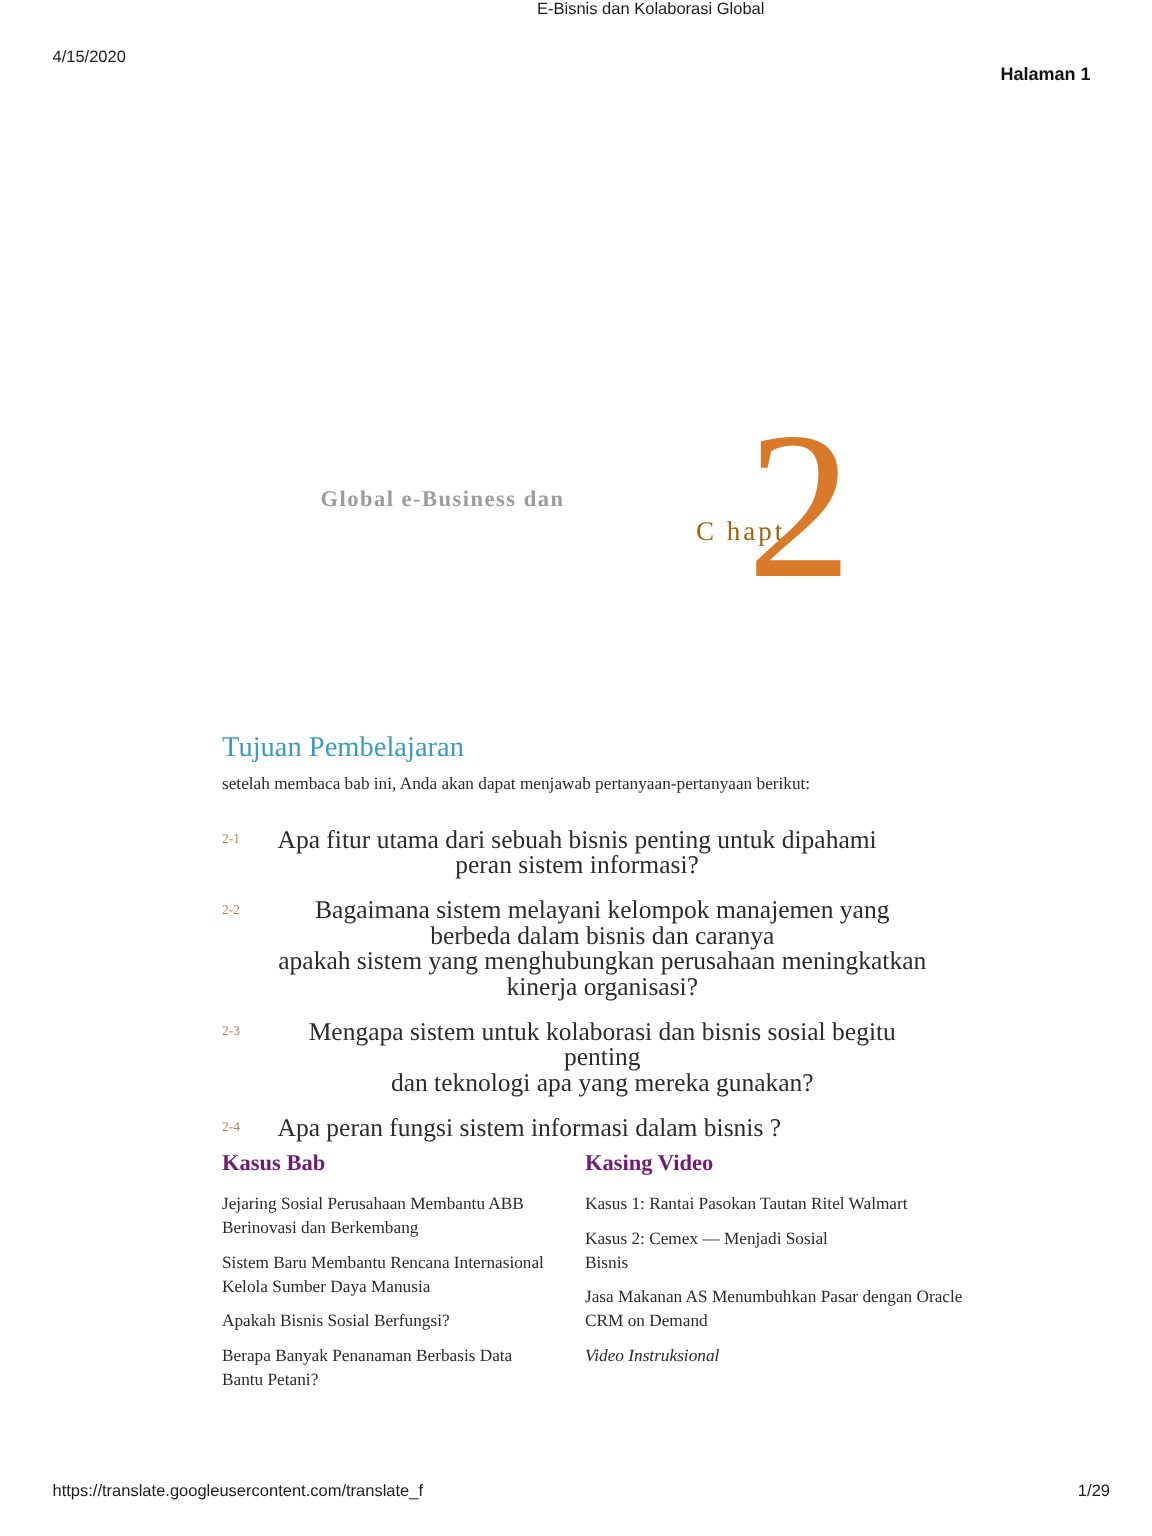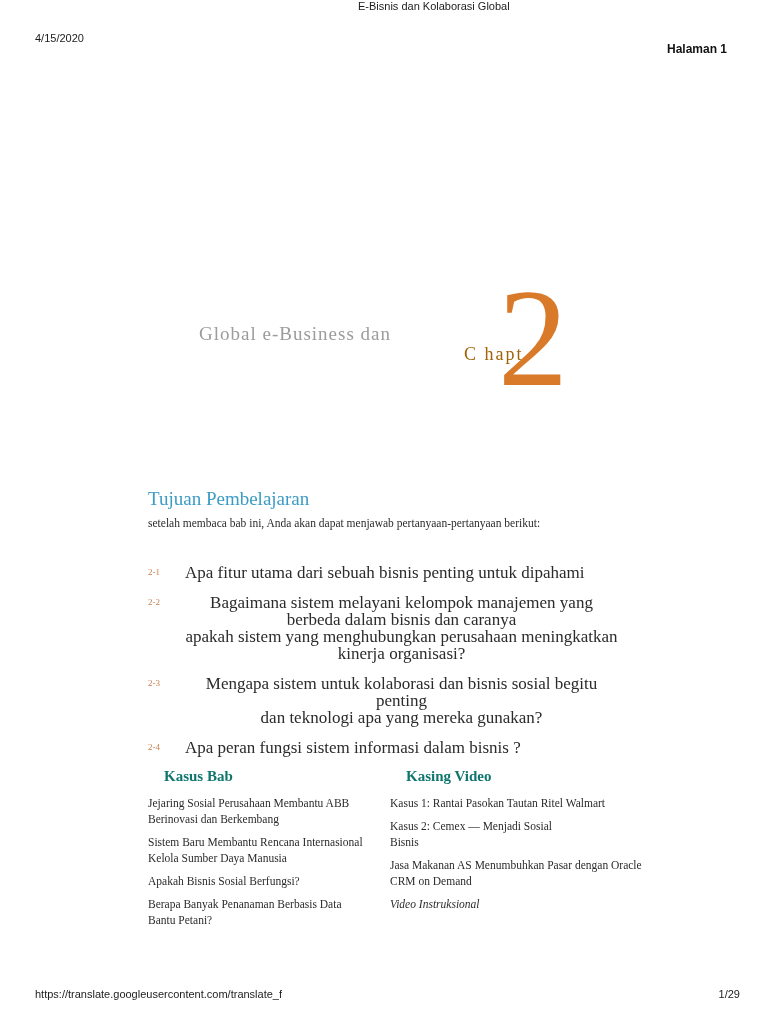--- a/index.html
+++ b/index.html
@@ -11,43 +11,43 @@
   .abs{position:absolute;}
 
   
   .hdr-date{left:35px;top:32px;font-size:11px;color:#1c1c1c;}
   .hdr-title{left:358px;top:0;font-size:11px;color:#1c1c1c;}
   .hdr-page{right:41px;top:42px;font-size:12px;font-weight:bold;color:#111;}
 
   
   .chapter-title{
     left:160px;top:315px;width:270px;text-align:center;
-    font-size:19px;font-weight:normal;color:#9c9c9c;line-height:37px;letter-spacing:1px;
+    font-size:15px;font-weight:bold;color:#9c9c9c;line-height:37px;letter-spacing:1px;
   }
   .chapter-word{
     left:464px;top:344px;font-size:18px;color:#a16207;letter-spacing:2px;
   }
   .chapter-number{
     left:498px;top:268px;font-size:140px;line-height:140px;color:#d97a2b;
     font-family:"Liberation Serif",serif;
   }
 
   
   .obj-heading{left:148px;top:488px;font-size:19px;color:#3b9bc4;font-weight:normal;margin:0;}
   .obj-intro{left:148px;top:517px;font-size:11.5px;color:#2b2b2b;margin:0;}
   .obj-list{left:148px;top:551px;width:470px;}
-  .obj-item{display:flex;margin-bottom:13px;margin-top:13px;}
+  .obj-item{display:flex;margin-bottom:13px;}
   .obj-num{width:37px;flex:0 0 37px;font-size:9px;color:#c58050;padding-top:3px;}
   .obj-text{font-size:17px;line-height:17px;color:#2b2b2b;text-align:center;}
 
   
   .col{top:768px;}
   .col-left{left:148px;width:238px;}
   .col-right{left:390px;width:255px;}
-  .col-heading{font-size:15px;font-weight:bold;color:#0f766e;margin:0 0 10px 16px;}
+  .col-heading{font-size:15px;font-weight:bold;color:#701a75;margin:0 0 10px 0;}
   .case-item{font-size:11.5px;line-height:16px;color:#2b2b2b;margin-bottom:7px;}
   .case-item.italic{font-style:italic;}
 
   
   .ftr-url{left:35px;top:988px;font-size:11px;color:#1c1c1c;text-align:right;}
   .ftr-page{right:28px;top:988px;font-size:11px;color:#1c1c1c;}
 </style>
 </head>
 <body>
 
@@ -64,20 +64,21 @@
   <span class="abs chapter-number">2</span>
 
   <h2 class="abs obj-heading">Tujuan Pembelajaran</h2>
   <p class="abs obj-intro">setelah membaca bab ini, Anda akan dapat menjawab pertanyaan-pertanyaan berikut:</p>
 
   <div class="abs obj-list">
     <div class="obj-item">
       <span class="obj-num">2-1</span>
       <span class="obj-text">
         <div>Apa fitur utama dari sebuah bisnis penting untuk dipahami</div>
+        <div>peran sistem informasi?</div>
       </span>
     </div>
     <div class="obj-item">
       <span class="obj-num">2-2</span>
       <span class="obj-text">
         <div>Bagaimana sistem melayani kelompok manajemen yang berbeda dalam bisnis dan caranya</div>
         <div>apakah sistem yang menghubungkan perusahaan meningkatkan kinerja organisasi?</div>
       </span>
     </div>
     <div class="obj-item">

